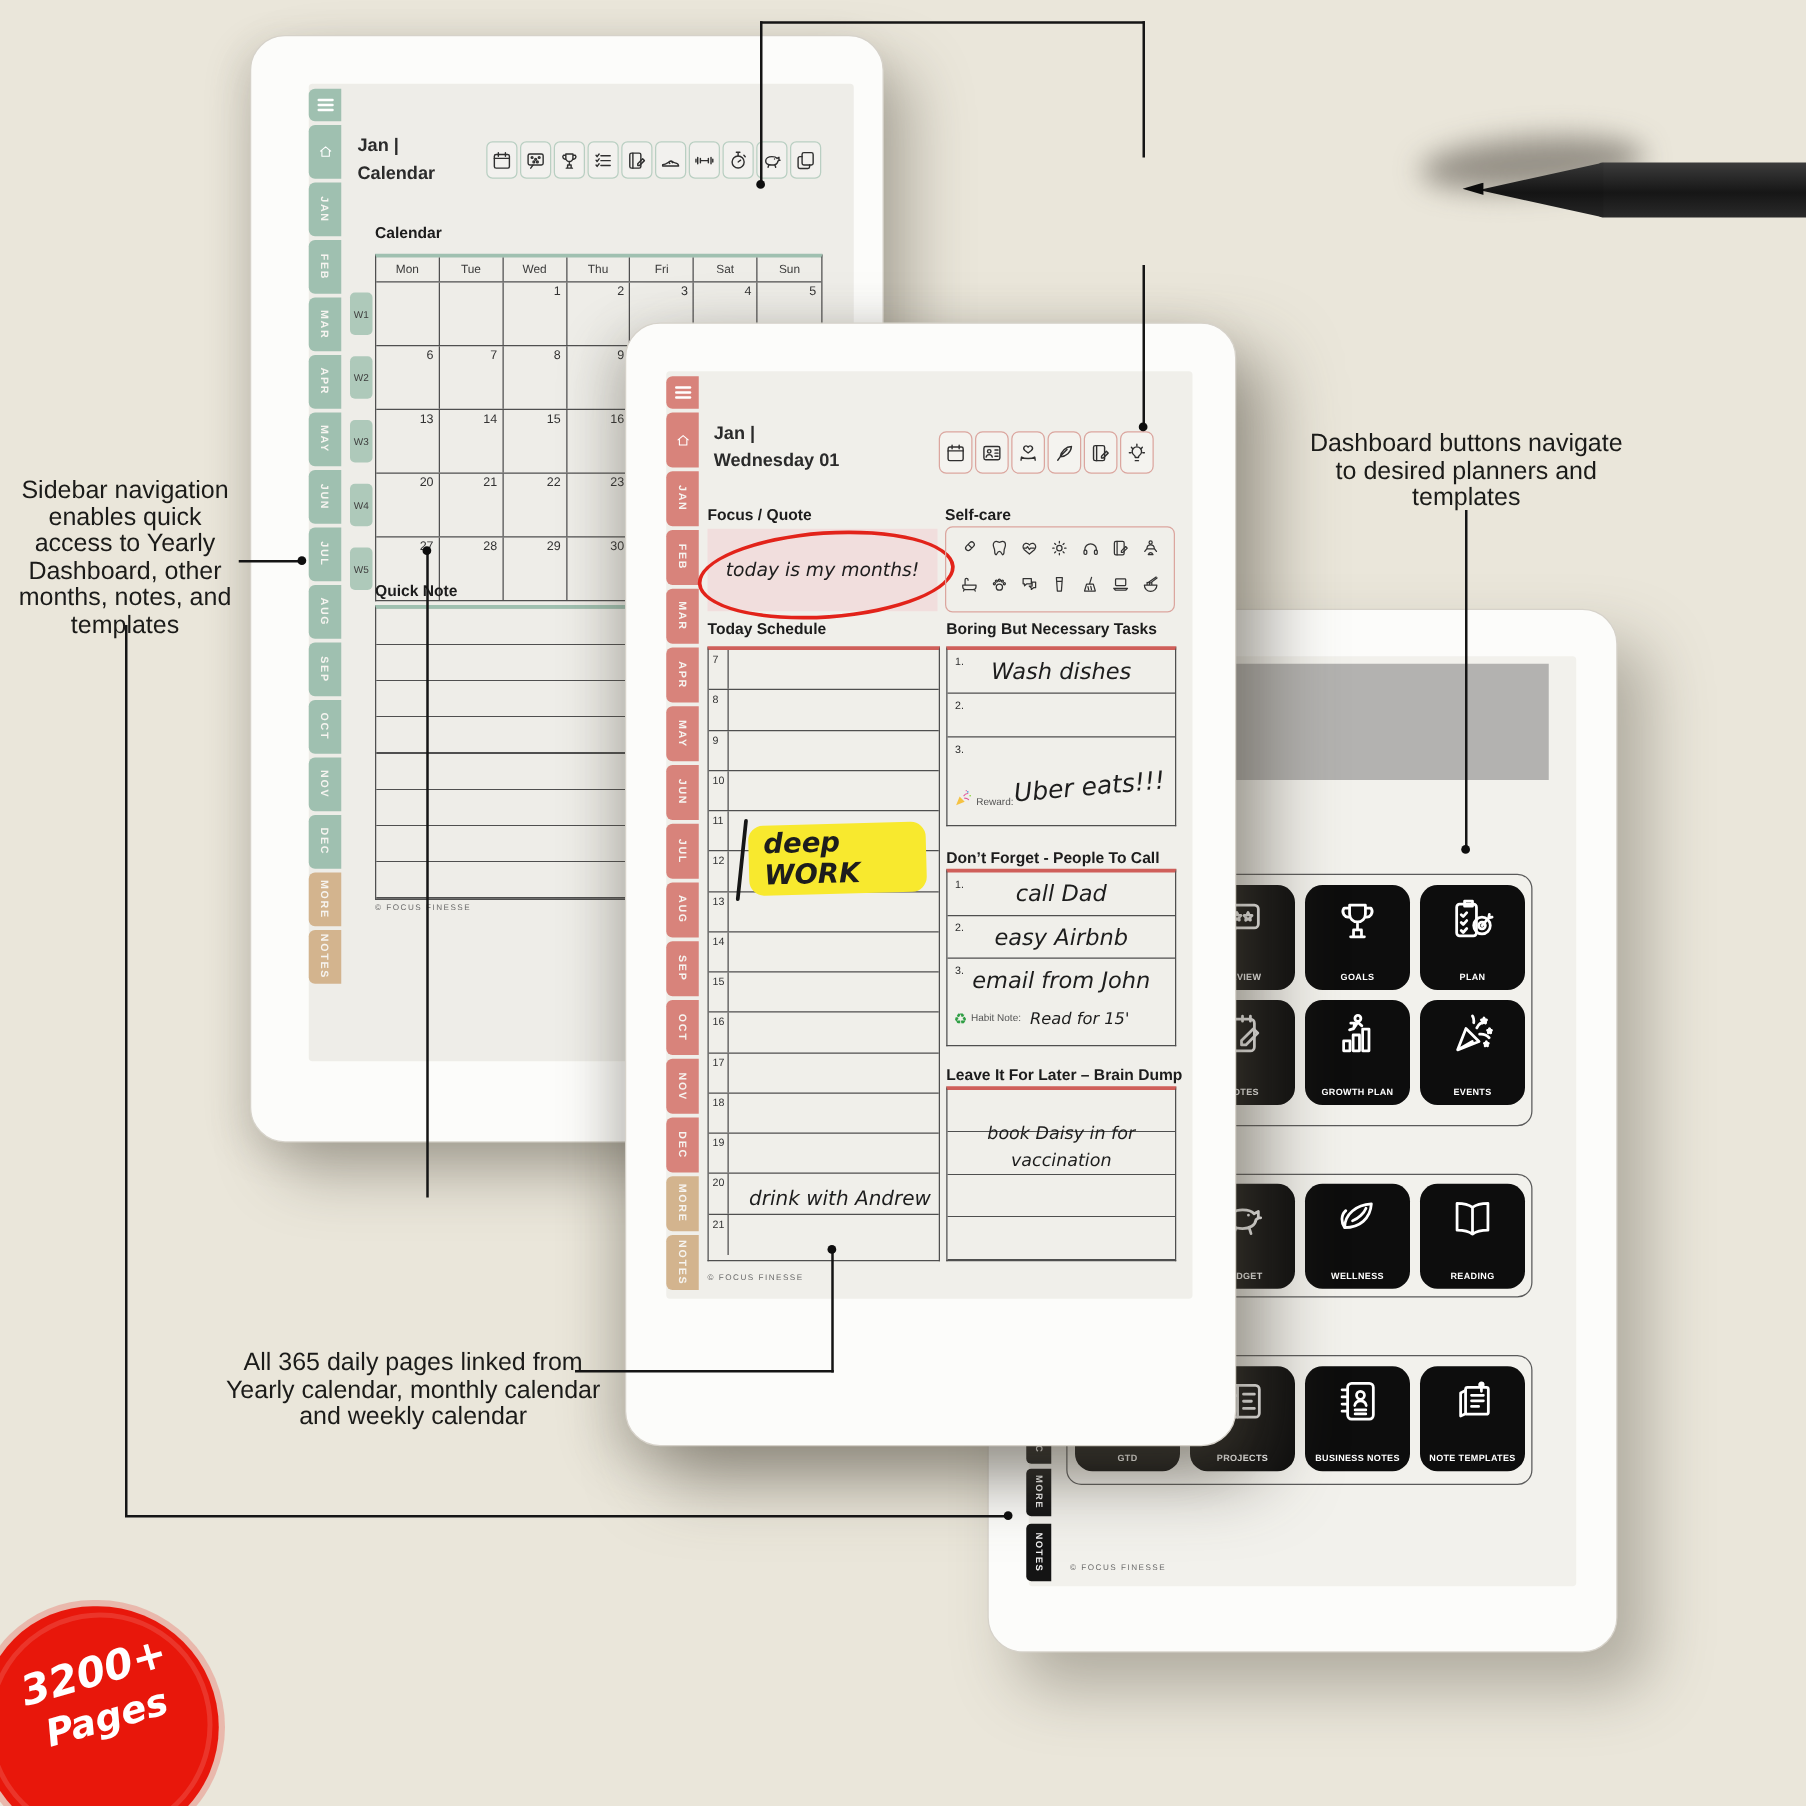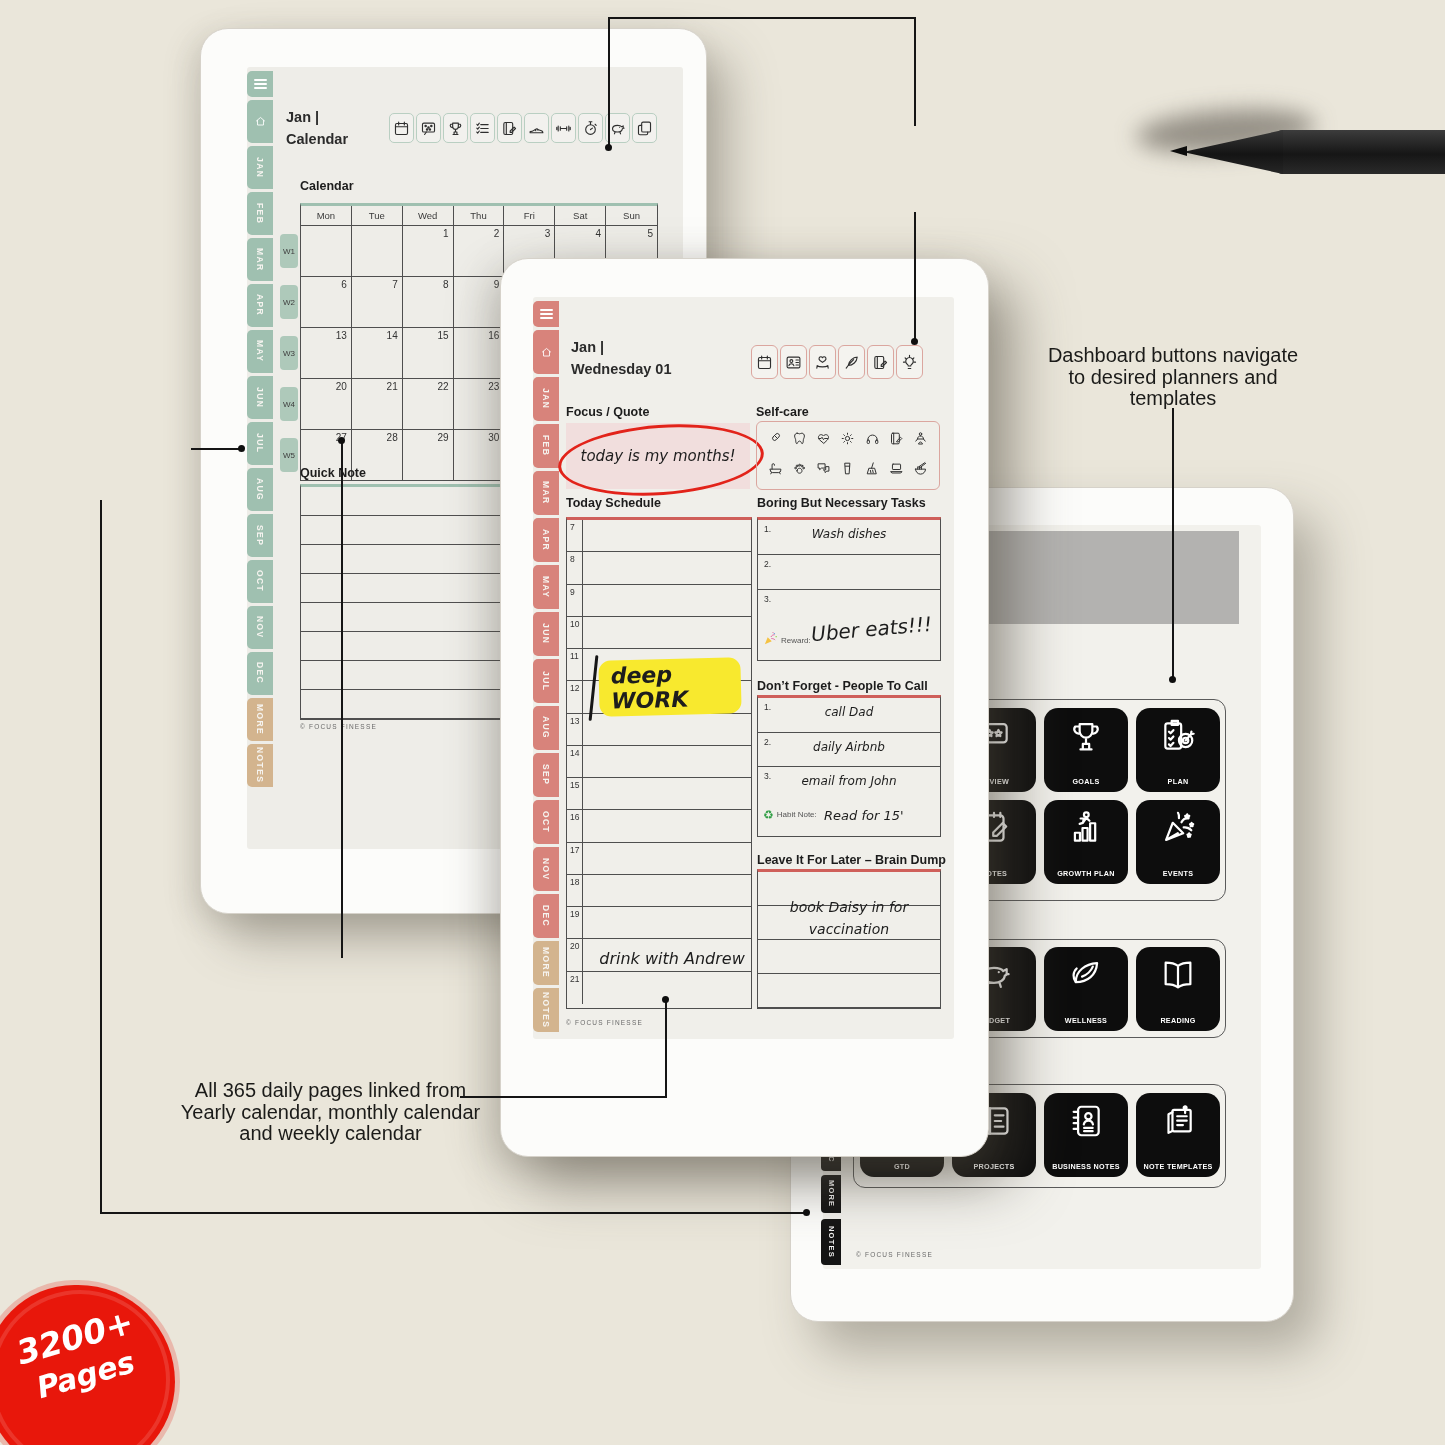--- a/index.html
+++ b/index.html
@@ -61,21 +61,21 @@
   .care-box{position:absolute;border:1px solid var(--salmon-border);border-radius:6px;display:grid;grid-template-columns:repeat(7,1fr);align-items:center;justify-items:center;padding:4px 6px;box-sizing:border-box;}
   .care-box svg{width:15px;height:15px;color:#333;}
   .sched{position:absolute;border:1px solid #4f4f4f;border-top:3px solid var(--red-accent);}
   .srow{height:32.27px;border-bottom:1px solid #4f4f4f;display:flex;box-sizing:border-box;}
   .srow:last-child{border-bottom:none;}
   .shour{width:16px;border-right:1px solid #4f4f4f;font-size:8.5px;color:#333;padding:2px 0 0 3px;box-sizing:border-box;}
   .tbox{position:absolute;border:1px solid #4f4f4f;border-top:3px solid var(--red-accent);}
   .trow{border-bottom:1px solid #4f4f4f;position:relative;box-sizing:border-box;}
   .trow:last-child{border-bottom:none;}
   .tnum{position:absolute;left:6px;top:4px;font-size:8.5px;color:#2f2f2f;}
-  .trow .hand{position:absolute;left:0;right:0;top:7px;text-align:center;font-size:12px;}
+  .trow .hand{position:absolute;left:0;right:0;top:7px;text-align:center;font-size:18px;}
   .flexrow{display:flex;align-items:center;gap:3px;padding:6px 0 0 5px;}
   .minilabel{font-size:8px;color:#555;}
   .highlight{position:absolute;background:var(--highlight-yellow);border-radius:12px;transform:rotate(-1.5deg);display:flex;align-items:center;padding-left:12px;box-sizing:border-box;z-index:2;}
   .pstroke{position:absolute;width:3px;background:#161616;border-radius:2px;transform:rotate(6deg);z-index:2;}
 
   
   .band{position:absolute;background:var(--band-gray);}
   .dash-group{position:absolute;border:1.5px solid #5a5a5a;border-radius:12px;}
   .dbtn{position:absolute;width:84px;height:84px;background:var(--button-black);border-radius:14px;color:#fff;}
   .dbtn svg{position:absolute;left:50%;top:9px;transform:translateX(-50%);width:38px;height:38px;stroke-width:1.4;}
@@ -607,21 +607,21 @@
 
       <div class="sec-label" style="left:224px;top:382px">Don’t Forget - People To Call</div>
       <div class="tbox" style="left:224px;top:398px;width:182px;height:138px">
         <div id="call-rows">
             <div class="trow" style="height:34.5px">
               <span class="tnum">1.</span>
               <span class="hand">call Dad</span>
             </div>
             <div class="trow" style="height:34.5px">
               <span class="tnum">2.</span>
-              <span class="hand">daily Airbnb</span>
+              <span class="hand">easy Airbnb</span>
             </div>
             <div class="trow" style="height:34.5px">
               <span class="tnum">3.</span>
               <span class="hand">email from John</span>
             </div>
           </div>
         <div class="trow" style="height:34.5px">
           <div class="flexrow">
             <span style="color:#2f9e44;font-size:12px">♻</span>
             <span class="minilabel">Habit Note:</span>
@@ -642,20 +642,21 @@
     </div>
   </div>
 
   <div class="ln" style="left:608px;top:17px;width:2px;height:131px"></div>
   <div class="dot" style="left:605px;top:144px"></div>
   <div class="ln" style="left:608px;top:17px;width:308px;height:2px"></div>
   <div class="ln" style="left:914px;top:17px;width:2px;height:109px"></div>
   <div class="ln" style="left:914px;top:212px;width:2px;height:128px"></div>
   <div class="dot" style="left:911px;top:338px"></div>
 
+  <div class="ann" style="left:5px;top:382px;width:190px">Sidebar navigation enables quick access to Yearly Dashboard, other months, notes, and templates</div>
   <div class="ln" style="left:191px;top:448px;width:50px;height:2px"></div>
   <div class="dot" style="left:238px;top:445px"></div>
   <div class="ln" style="left:100px;top:500px;width:2px;height:713px"></div>
   <div class="ln" style="left:100px;top:1212px;width:706px;height:2px"></div>
   <div class="dot" style="left:803px;top:1209px"></div>
 
   <div class="ann" style="left:1042px;top:345px;width:262px">Dashboard buttons navigate to desired planners and templates</div>
   <div class="ln" style="left:1172px;top:408px;width:2px;height:270px"></div>
   <div class="dot" style="left:1169px;top:676px"></div>
 

